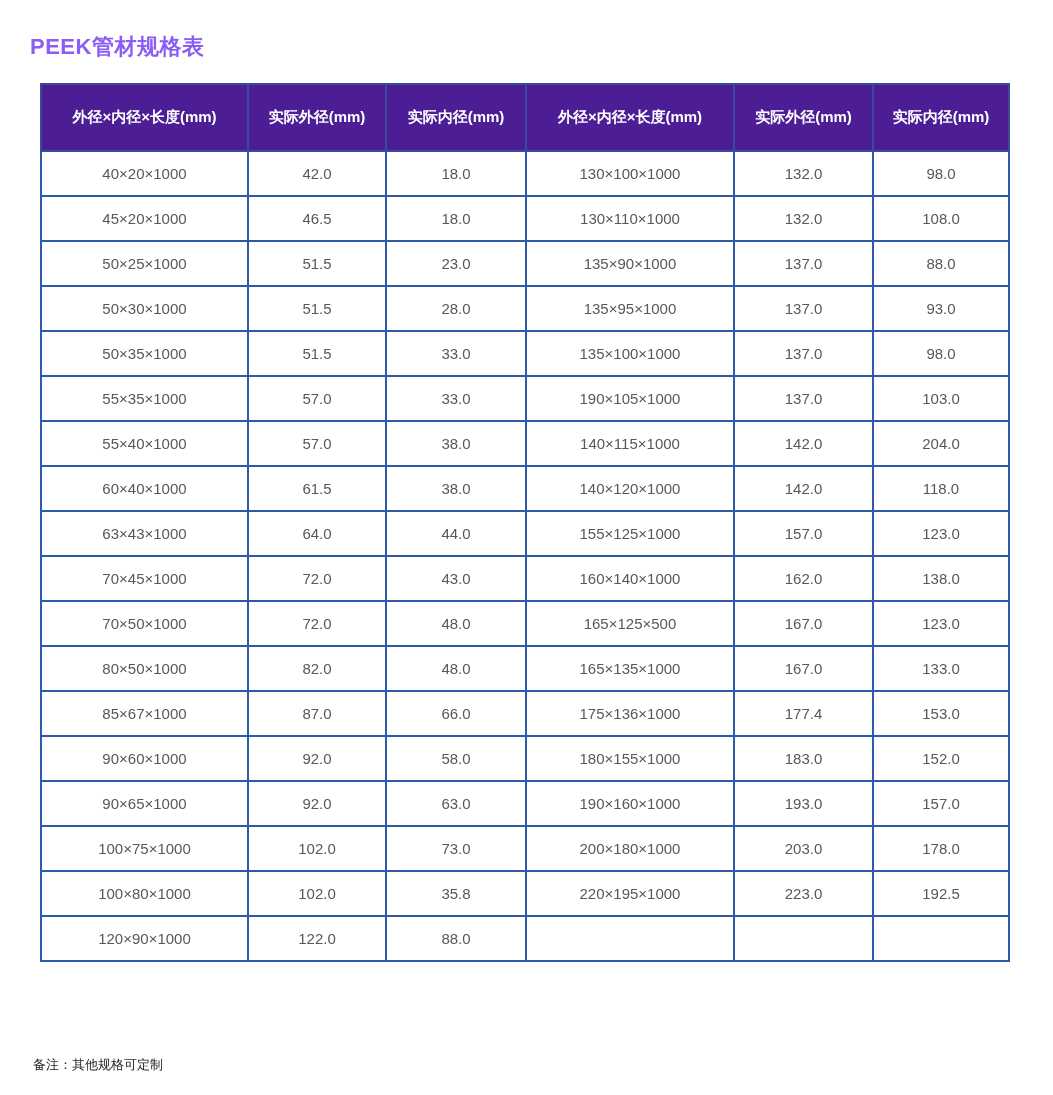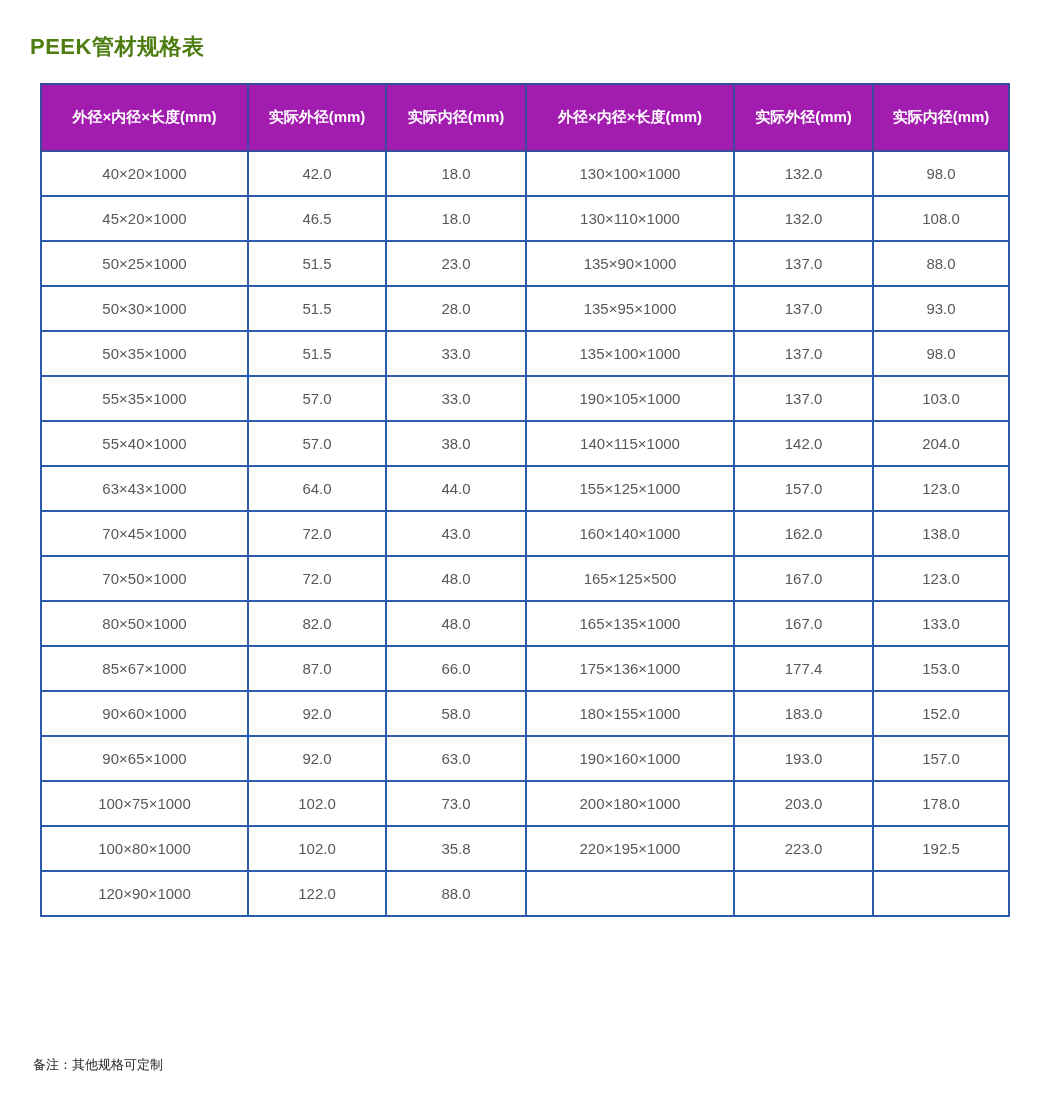--- a/index.html
+++ b/index.html
@@ -14,36 +14,36 @@
     height: 1095px;
     background: #ffffff;
     overflow: hidden;
   }
   .page-title {
     position: absolute;
     left: 30px;
     top: 32px;
     font-size: 22px;
     font-weight: bold;
-    color: #4d7c0f;
+    color: #8b5cf6;
     letter-spacing: 0.5px;
   }
   table.spec-table {
     position: absolute;
     left: 40px;
     top: 83px;
     width: 968px;
     border-collapse: collapse;
     table-layout: fixed;
   }
   table.spec-table, table.spec-table th, table.spec-table td {
     border: 2px solid #2b5cac;
   }
   table.spec-table thead th {
-    background: #a21caf;
+    background: #4c1d95;
     color: #ffffff;
     font-size: 15px;
     font-weight: bold;
     height: 65px;
     text-align: center;
     vertical-align: middle;
     border-color: #3a4a9e;
     padding: 0 12px;
   }
   table.spec-table tbody td {
@@ -139,20 +139,28 @@
         </tr>
         <tr>
           <td>55×40×1000</td>
           <td>57.0</td>
           <td>38.0</td>
           <td>140×115×1000</td>
           <td>142.0</td>
           <td>204.0</td>
         </tr>
         <tr>
+          <td>60×40×1000</td>
+          <td>61.5</td>
+          <td>38.0</td>
+          <td>140×120×1000</td>
+          <td>142.0</td>
+          <td>118.0</td>
+        </tr>
+        <tr>
           <td>63×43×1000</td>
           <td>64.0</td>
           <td>44.0</td>
           <td>155×125×1000</td>
           <td>157.0</td>
           <td>123.0</td>
         </tr>
         <tr>
           <td>70×45×1000</td>
           <td>72.0</td>

